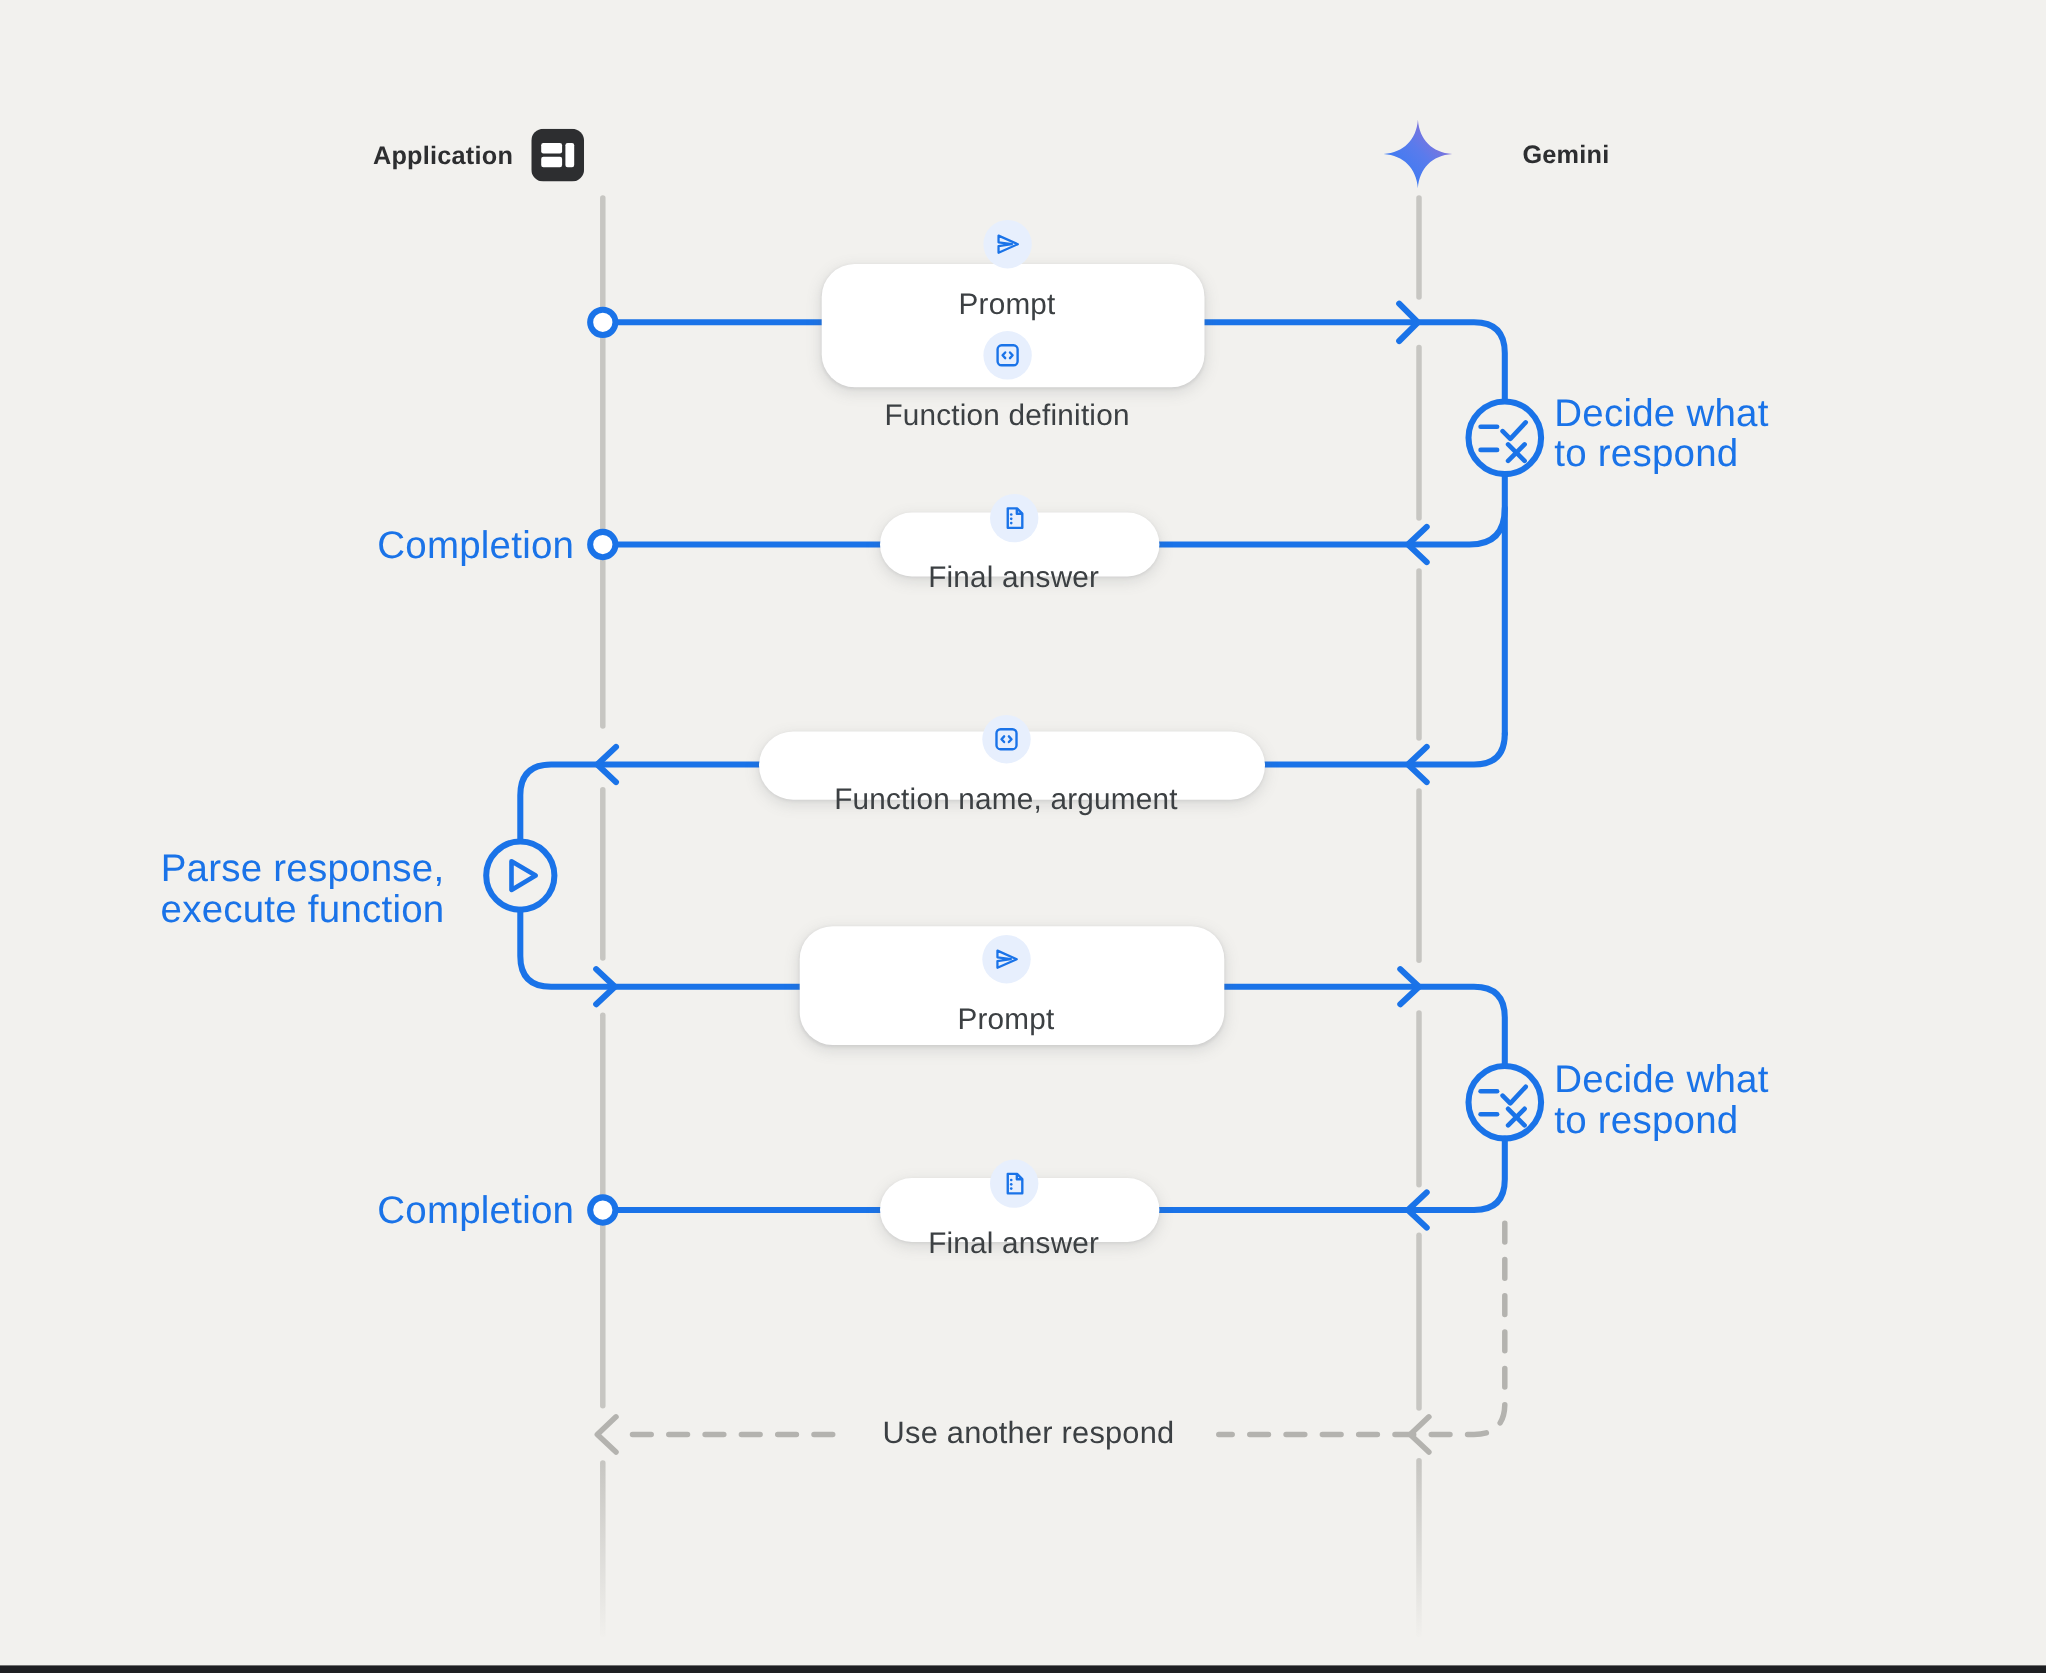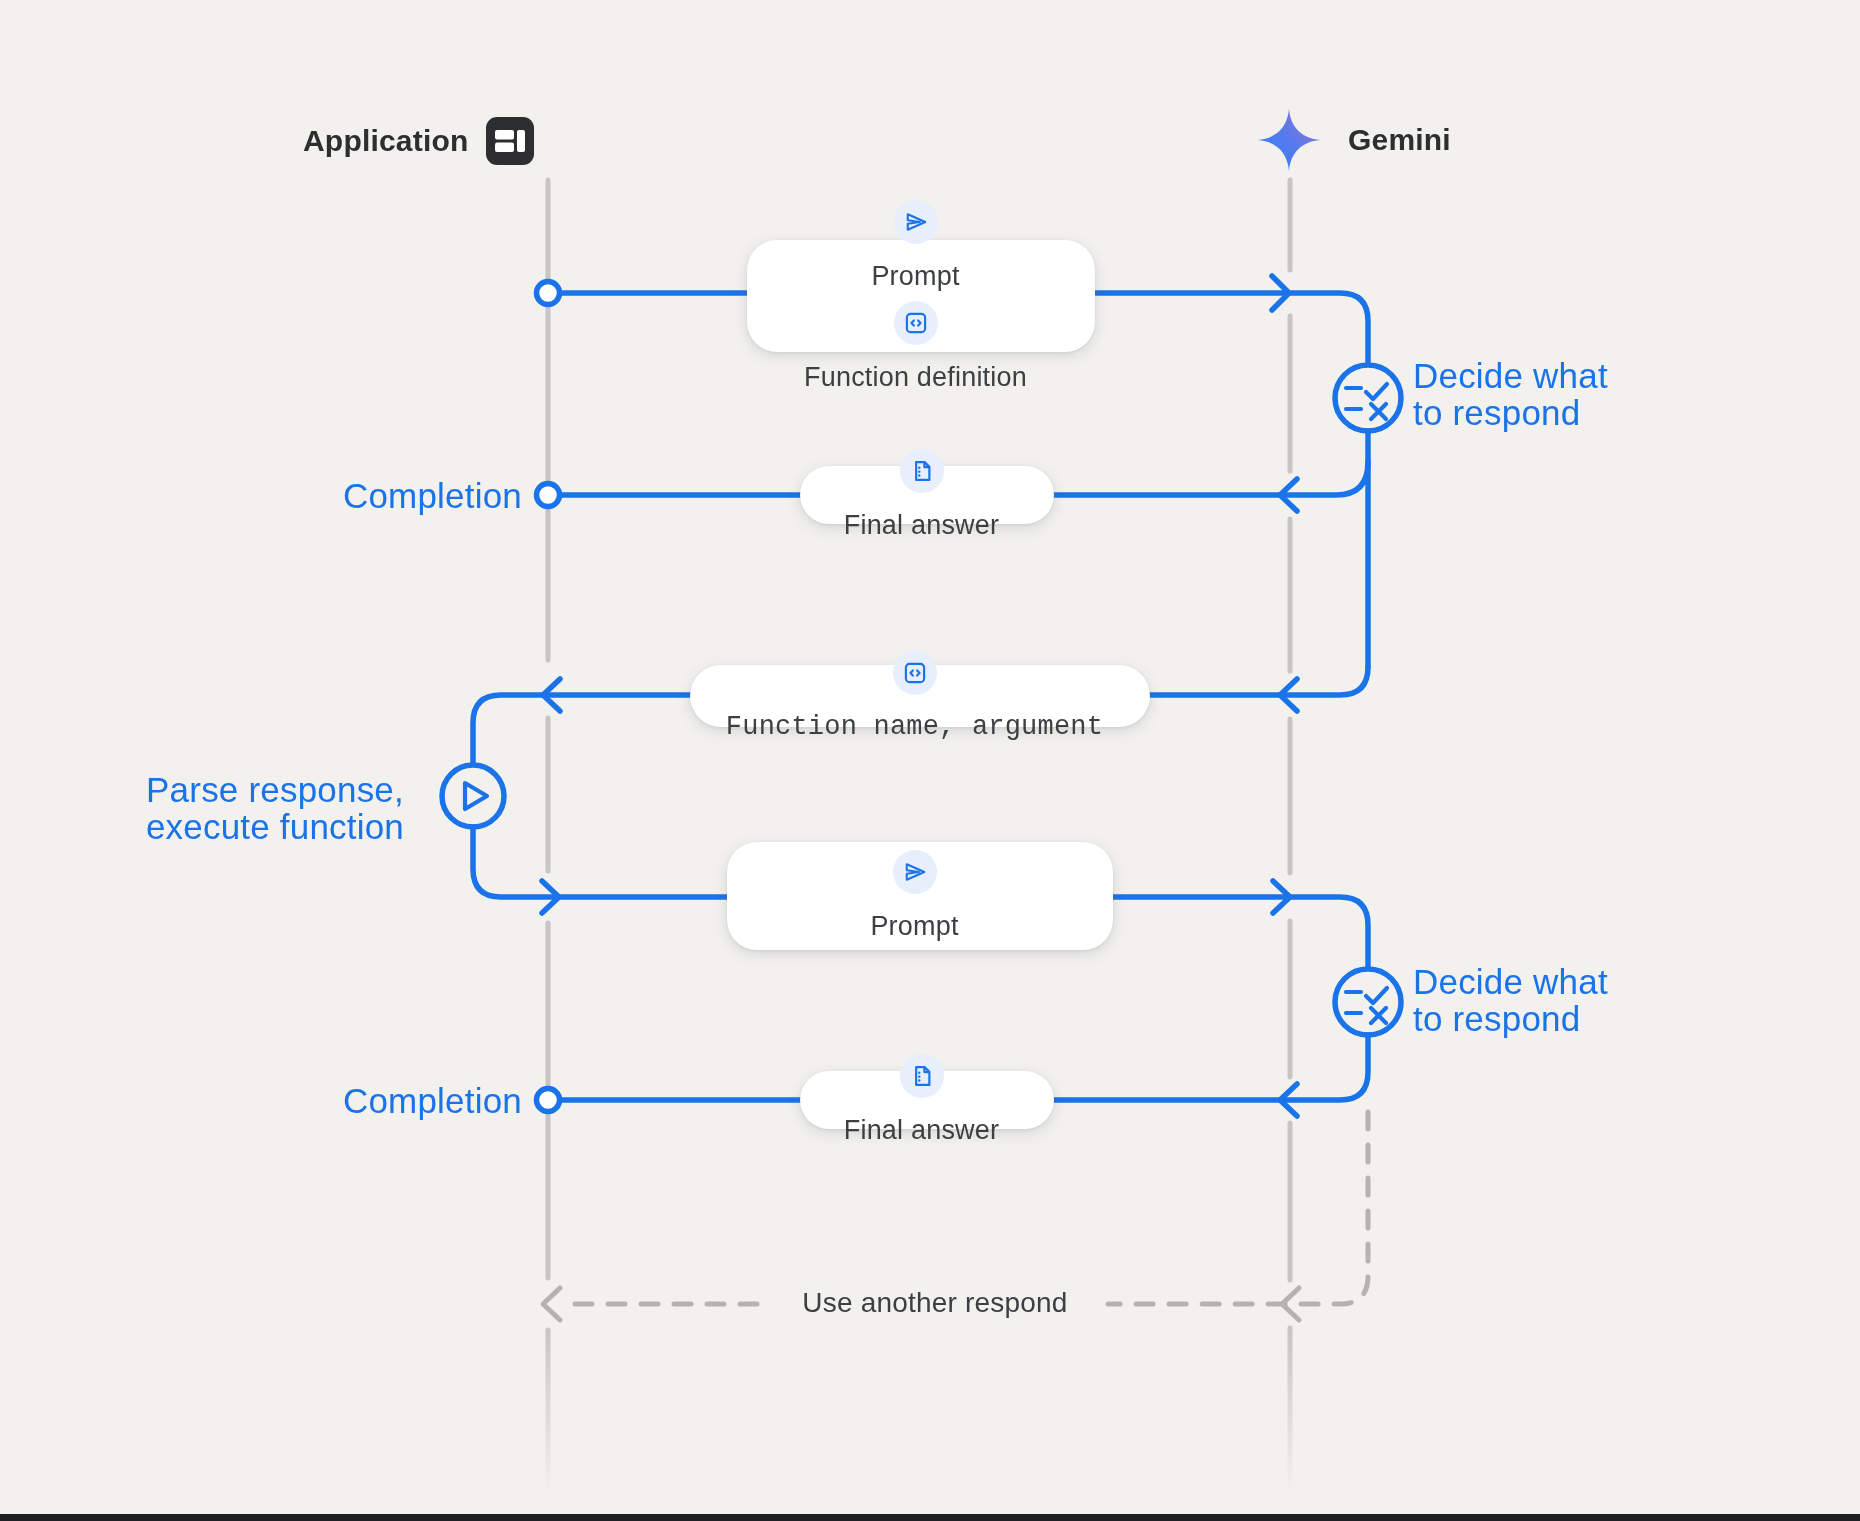--- a/index.html
+++ b/index.html
@@ -22,21 +22,21 @@
   .gray-line{stroke:var(--lifeline-gray);stroke-width:5;fill:none;stroke-linecap:round;}
   .dash-line{stroke:var(--dashed-gray);stroke-width:5;fill:none;stroke-linecap:round;stroke-dasharray:17 16;}
   .dash-head{stroke:var(--dashed-gray);stroke-width:5;fill:none;stroke-linecap:round;stroke-linejoin:round;}
   .node-circle{stroke:var(--accent-blue);stroke-width:5.5;fill:var(--background);}
   .endpoint{stroke:var(--accent-blue);stroke-width:5.5;fill:#ffffff;}
   .glyph{stroke:var(--accent-blue);stroke-width:4.2;fill:none;stroke-linecap:round;stroke-linejoin:round;}
 
   
   .header-app{position:absolute;left:303px;top:114px;height:54px;display:flex;align-items:center;gap:17px;}
   .header-app .hd-label, .header-gem .hd-label{
-    font-size:30px;font-weight:600;color:var(--header-text);letter-spacing:.2px;white-space:nowrap;
+    font-size:23px;font-weight:600;color:var(--header-text);letter-spacing:.2px;white-space:nowrap;margin-left:36px;
   }
   .header-gem{position:absolute;left:1256px;top:106px;height:68px;display:flex;align-items:center;gap:26px;}
 
   
   .msg-box{
     position:absolute;background:#fff;border-radius:56px;
     box-shadow:0 4px 14px rgba(95,99,104,.18), 0 1px 3px rgba(95,99,104,.12);
     display:flex;flex-direction:column;justify-content:center;gap:9px;
     padding:0 26px 0 15px;
   }
@@ -203,21 +203,21 @@
           <path d="M14.2 3.9 V8.4 H18.7" fill="none" stroke="#1a73e8" stroke-width="2" stroke-linejoin="round"></path>
           <circle cx="9.5" cy="9" r="1.1" fill="#1a73e8"></circle>
           <circle cx="9.5" cy="12.6" r="1.1" fill="#1a73e8"></circle>
           <circle cx="9.5" cy="16.2" r="1.1" fill="#1a73e8"></circle>
         </svg>
       </span>
       <span class="label">Final answer</span>
     </div>
   </div>
 
-  <div class="msg-box" style="left:690px;top:665px;width:460px;height:62px;font-family:Liberation Mono, monospace;">
+  <div class="msg-box" style="left:690px;top:665px;width:460px;height:62px;">
     <div class="msg-row">
       <span class="badge">
         <svg width="26" height="26" viewBox="0 0 24 24">
           <rect x="3.6" y="3.6" width="16.8" height="16.8" rx="3.4" fill="none" stroke="#1a73e8" stroke-width="2"></rect>
           <path d="M10 9.6 L7.8 12 L10 14.4 M14 9.6 L16.2 12 L14 14.4" fill="none" stroke="#1a73e8" stroke-width="2" stroke-linecap="round" stroke-linejoin="round"></path>
         </svg>
       </span>
       <span class="label">Function name, argument</span>
     </div>
   </div>

